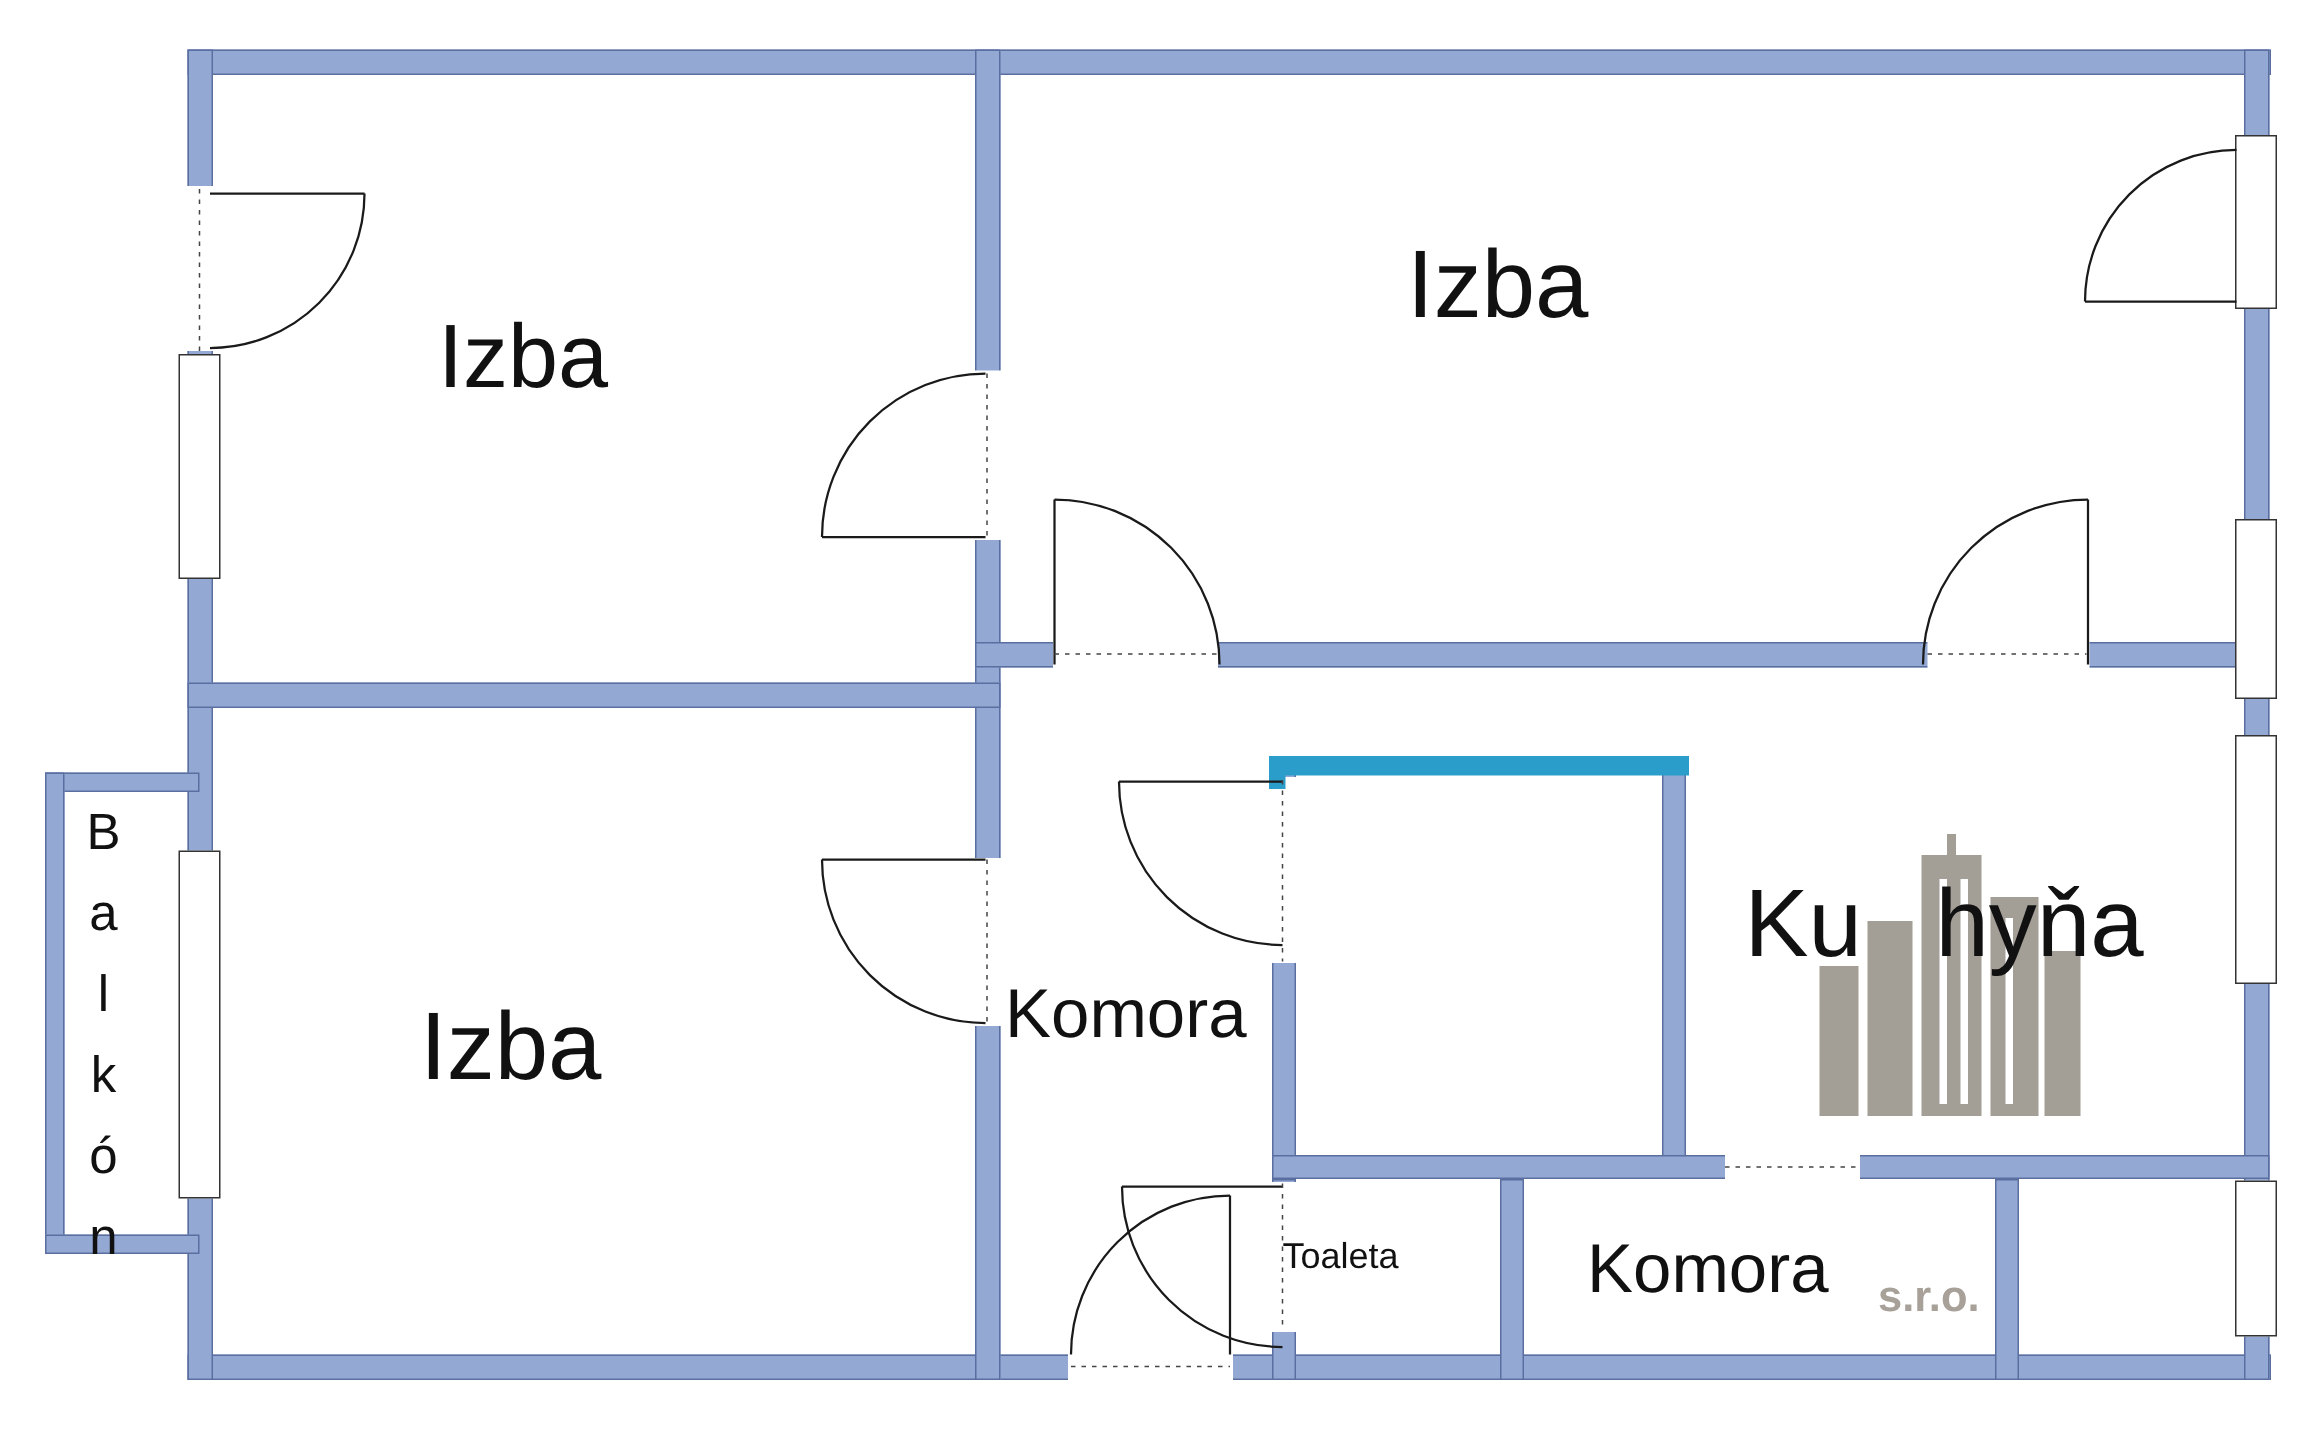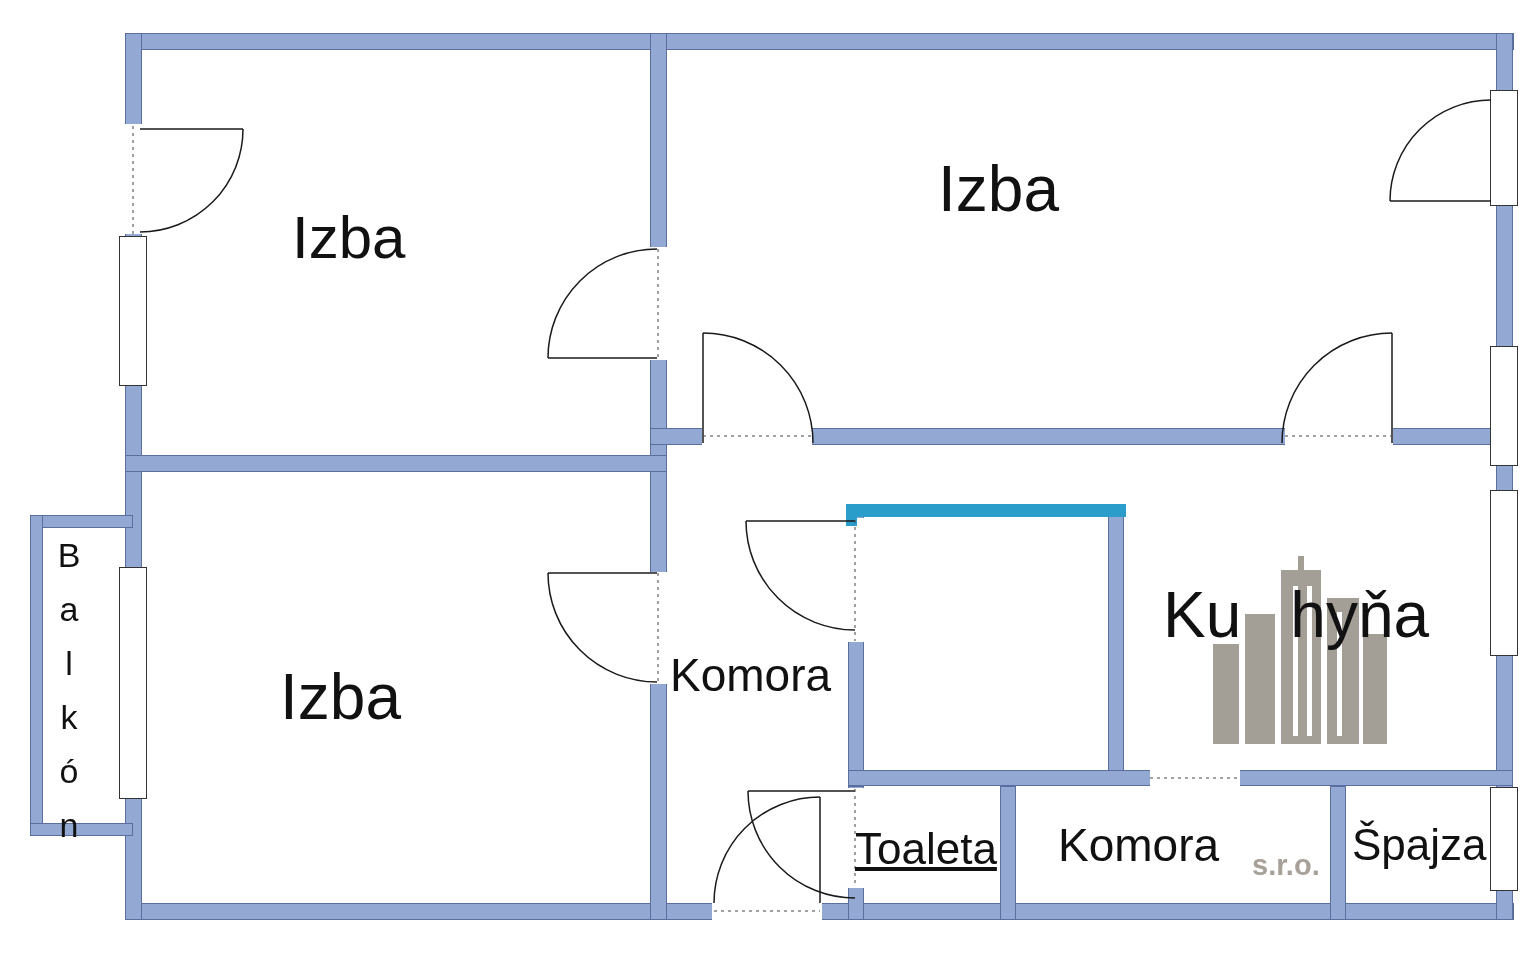--- a/index.html
+++ b/index.html
@@ -111,23 +111,22 @@
   <div class="wm" style="left:1252px;top:849px;font-size:29px;">s.r.o.</div>
 
   <div class="lbl" style="left:292px;top:203px;font-size:60px;">Izba</div>
   <div class="lbl" style="left:938px;top:152px;font-size:64px;">Izba</div>
   <div class="lbl" style="left:280px;top:660px;font-size:64px;">Izba</div>
   <div class="lbl" style="left:670px;top:648px;font-size:46px;">Komora</div>
   <div class="kuchyna">
     <span>Ku</span>
     <span>hyňa</span>
   </div>
-  <div class="lbl" style="left:855px;top:824px;font-size:44px;text-decoration:underline;">Toaleta</div>
+  <div class="lbl" style="left:855px;top:824px;font-size:24px;">Toaleta</div>
   <div class="lbl" style="left:1058px;top:818px;font-size:46px;">Komora</div>
-  <div class="lbl" style="left:1352px;top:820px;font-size:44px;">Špajza</div>
 
   <div class="balkon">
     <span>B</span>
     <span>a</span>
     <span>l</span>
     <span>k</span>
     <span>ó</span>
     <span>n</span>
   </div>
 

